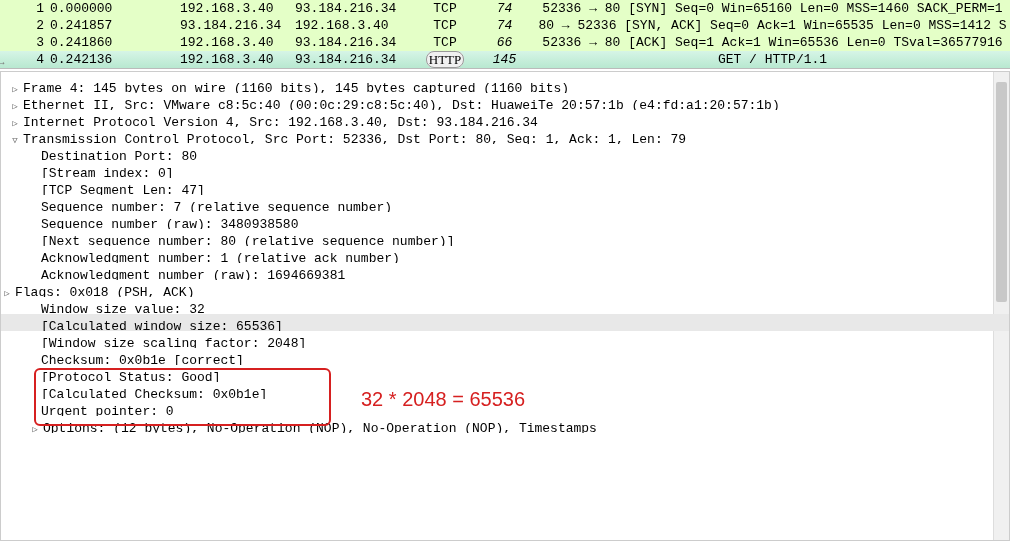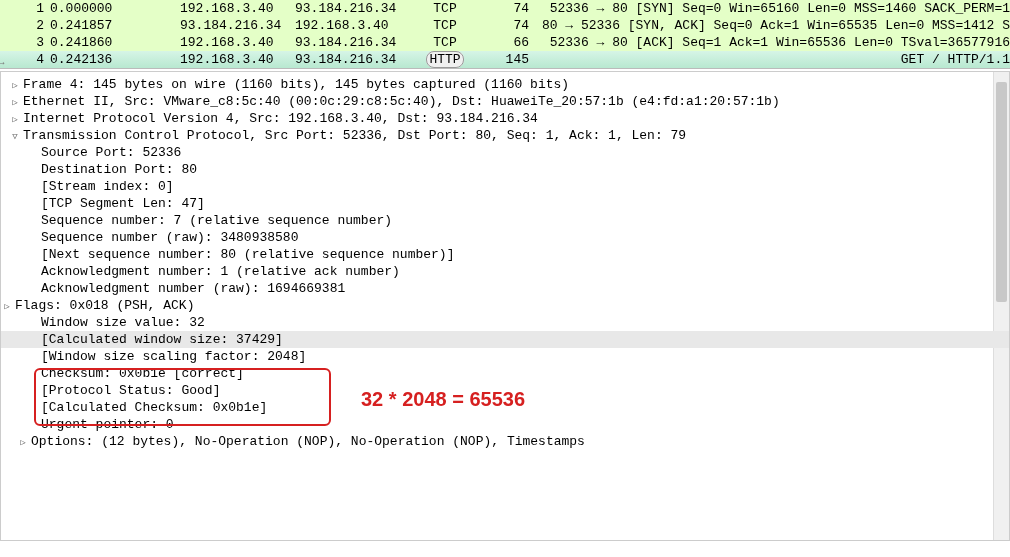--- a/index.html
+++ b/index.html
@@ -33,27 +33,28 @@
       left: -2px;
       bottom: 0px;
       color: #777;
       font-size: 11px;
     }
     .col-no { width: 50px; text-align: right; padding-right: 6px; }
     .col-time { width: 130px; text-align: left; }
     .col-src { width: 115px; text-align: left; }
     .col-dst { width: 115px; text-align: left; }
     .col-proto { width: 70px; text-align: center; }
-    .col-len { width: 55px; text-align: right; padding-right: 6px; }
-    .col-info { flex: 1; text-align: right; overflow: hidden; }
+    .col-len { width: 55px; text-align: center; padding-right: 6px; font-style: italic; }
+    .col-info { flex: 1; text-align: center; overflow: hidden; }
     .proto-box {
       border: 1px solid #999;
       padding: 0 2px;
       background: #f0f0f0;
       border-radius: 8px;
+      font-family: Liberation Serif, serif;
     }
     .details-pane {
       border: 1px solid #ccc;
       height: 470px;
       overflow: hidden;
       background: #fff;
       margin-top: 2px;
       padding-top: 4px;
       position: relative;
     }
@@ -70,21 +71,21 @@
       position: absolute;
       left: 2px;
       right: 2px;
       top: 10px;
       height: 220px;
       background: #c8c8c8;
       border-radius: 2px;
     }
     .tree-row {
       height: 17px;
-      line-height: 17px;
+      line-height: 25px;
       white-space: nowrap;
       overflow: hidden;
       position: relative;
     }
     .tree-row.highlight { background: #e8e8e8; }
     .indent0 { padding-left: 8px; }
     .indent1 { padding-left: 40px; }
     .toggle {
       display: inline-block;
       width: 12px;
@@ -97,21 +98,21 @@
       position: absolute;
       border: 2px solid #d62020;
       border-radius: 6px;
       pointer-events: none;
     }
     .annotation {
       position: absolute;
       color: #d62020;
       font-family: "Segoe UI", Arial, sans-serif;
       font-size: 20px;
-      font-weight: 700;
+      font-weight: 400;
     }
   </style>
 </head>
 <body>
 
 <div class="packet-list">
   <div class="packet-row green1">
     <span class="col-no">1</span>
     <span class="col-time">0.000000</span>
     <span class="col-src">192.168.3.40</span>
@@ -152,34 +153,33 @@
 
 <div class="details-pane">
   <div class="vscroll">
       <div class="vscroll-thumb"></div>
     </div>
 
   <div class="tree-row indent0"><span class="toggle">▷</span><span>Frame 4: 145 bytes on wire (1160 bits), 145 bytes captured (1160 bits)</span></div>
   <div class="tree-row indent0"><span class="toggle">▷</span><span>Ethernet II, Src: VMware_c8:5c:40 (00:0c:29:c8:5c:40), Dst: HuaweiTe_20:57:1b (e4:fd:a1:20:57:1b)</span></div>
   <div class="tree-row indent0"><span class="toggle">▷</span><span>Internet Protocol Version 4, Src: 192.168.3.40, Dst: 93.184.216.34</span></div>
   <div class="tree-row indent0"><span class="toggle">▽</span><span>Transmission Control Protocol, Src Port: 52336, Dst Port: 80, Seq: 1, Ack: 1, Len: 79</span></div>
-  <div class="tree-row indent1"><span>Source Port: 52336</span></div>
   <div class="tree-row indent1"><span>Destination Port: 80</span></div>
   <div class="tree-row indent1"><span>[Stream index: 0]</span></div>
   <div class="tree-row indent1"><span>[TCP Segment Len: 47]</span></div>
   <div class="tree-row indent1"><span>Sequence number: 7    (relative sequence number)</span></div>
   <div class="tree-row indent1"><span>Sequence number (raw): 3480938580</span></div>
   <div class="tree-row indent1"><span>[Next sequence number: 80    (relative sequence number)]</span></div>
   <div class="tree-row indent1"><span>Acknowledgment number: 1    (relative ack number)</span></div>
   <div class="tree-row indent1"><span>Acknowledgment number (raw): 1694669381</span></div>
   <div class="tree-row" style=""><span class="toggle">▷</span><span>Flags: 0x018 (PSH, ACK)</span></div>
   <div class="tree-row indent1"><span>Window size value: 32</span></div>
-  <div class="tree-row indent1 highlight"><span>[Calculated window size: 37429]</span></div>
+  <div class="tree-row indent1 highlight"><span>[Calculated window size: 65536]</span></div>
   <div class="tree-row indent1"><span>[Window size scaling factor: 2048]</span></div>
   <div class="tree-row indent1"><span>Checksum: 0x0b1e [correct]</span></div>
   <div class="tree-row indent1"><span>[Protocol Status: Good]</span></div>
   <div class="tree-row indent1"><span>[Calculated Checksum: 0x0b1e]</span></div>
   <div class="tree-row indent1"><span>Urgent pointer: 0</span></div>
-  <div class="tree-row" style="padding-left:16px"><span class="toggle">▷</span><span>Options: (12 bytes), No-Operation (NOP), No-Operation (NOP), Timestamps</span></div>
+  <div class="tree-row" style="padding-left:28px"><span class="toggle">▷</span><span>Options: (12 bytes), No-Operation (NOP), No-Operation (NOP), Timestamps</span></div>
 
   <div class="red-box" style="left:33px; top:296px; width:297px; height:58px;"></div>
   <div class="annotation" style="left:360px; top:316px;">32 * 2048 = 65536</div>
 </div>
 
 </body></html>

